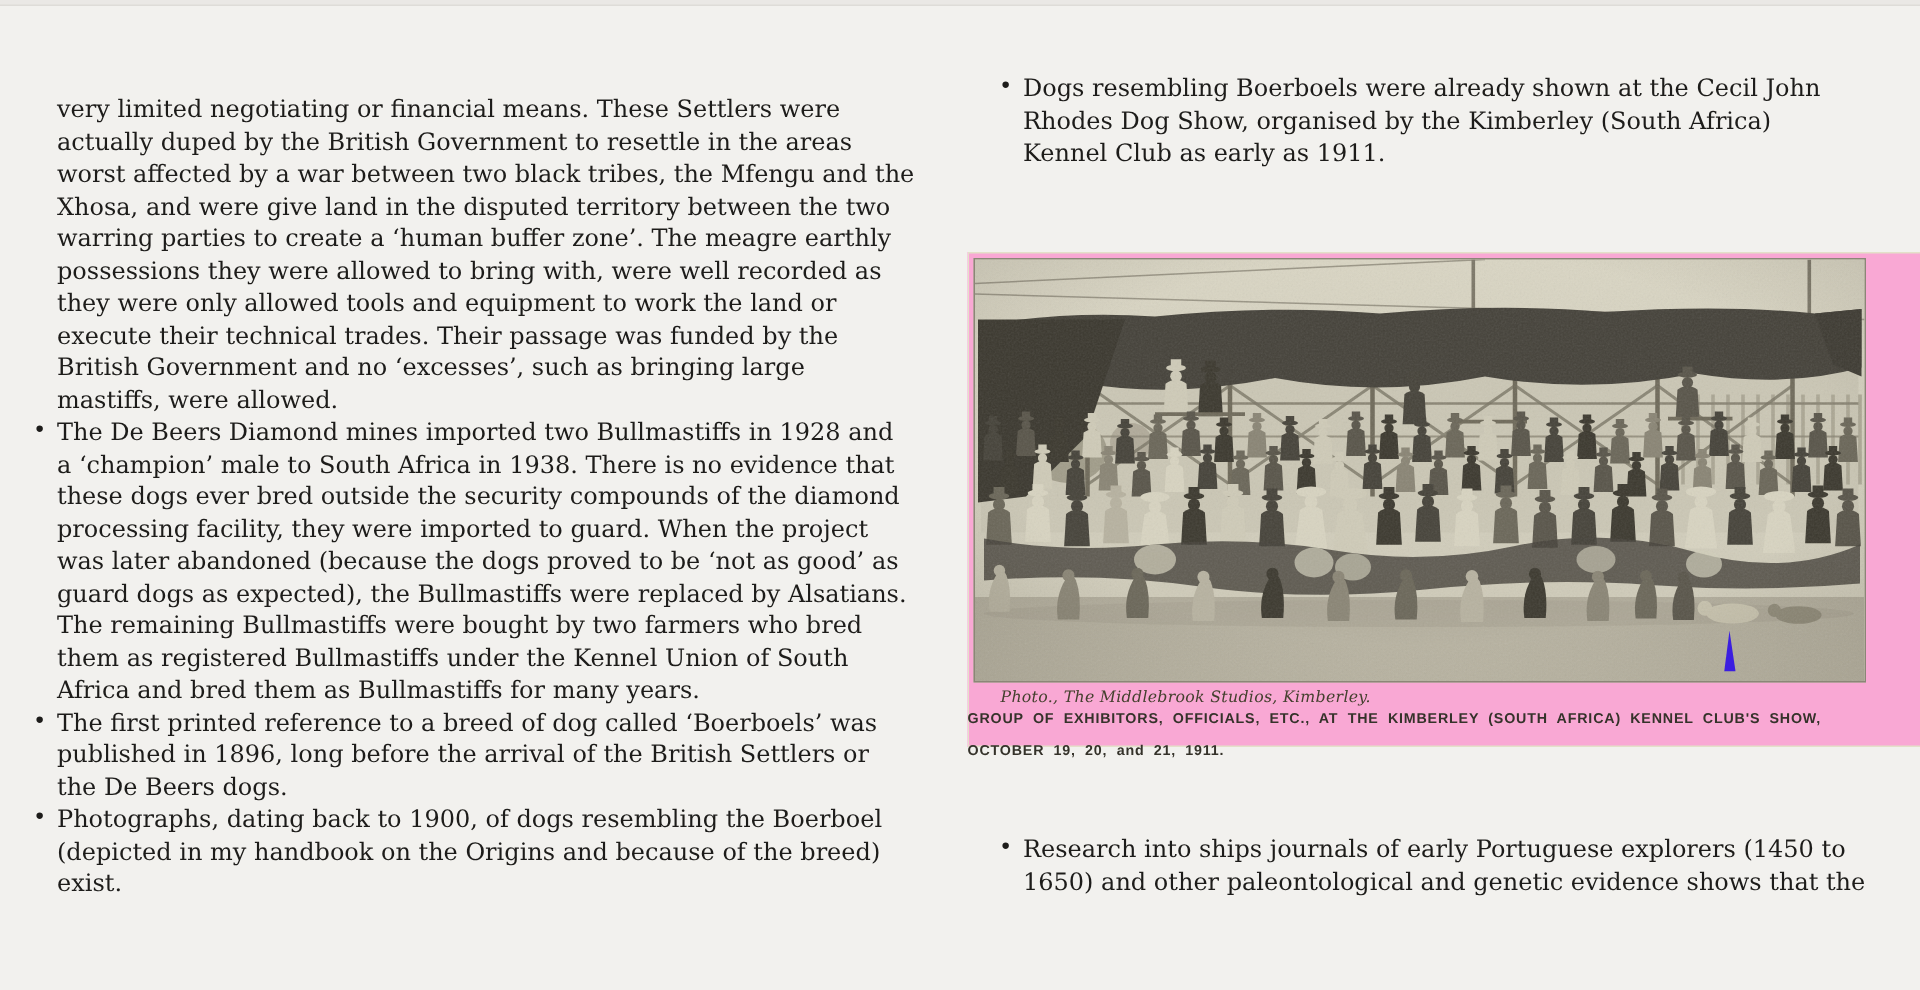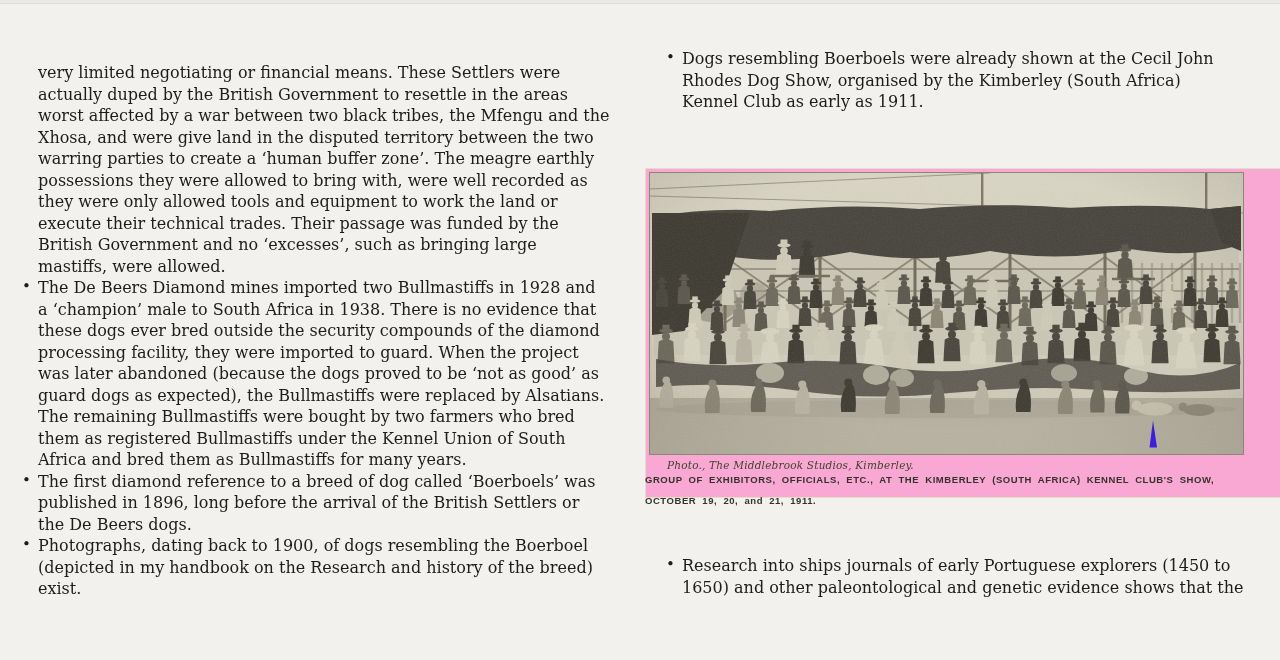--- a/index.html
+++ b/index.html
@@ -55,28 +55,28 @@
 these dogs ever bred outside the security compounds of the diamond
 processing facility, they were imported to guard. When the project
 was later abandoned (because the dogs proved to be ‘not as good’ as
 guard dogs as expected), the Bullmastiffs were replaced by Alsatians.
 The remaining Bullmastiffs were bought by two farmers who bred
 them as registered Bullmastiffs under the Kennel Union of South
 Africa and bred them as Bullmastiffs for many years.</span>
     </li>
     <li>
       <span class="dot">•</span>
-      <span class="btext">The first diamond reference to a breed of dog called ‘Boerboels’ was
+      <span class="btext">The first printed reference to a breed of dog called ‘Boerboels’ was
 published in 1896, long before the arrival of the British Settlers or
 the De Beers dogs.</span>
     </li>
     <li>
       <span class="dot">•</span>
       <span class="btext">Photographs, dating back to 1900, of dogs resembling the Boerboel
-(depicted in my handbook on the Research and history of the breed)
+(depicted in my handbook on the Origins and because of the breed)
 exist.</span>
     </li>
   </ul>
 </div>
 
 <div class="col col-right-top">
   <ul class="blist">
     <li>
       <span class="dot">•</span>
       <span class="btext">Dogs resembling Boerboels were already shown at the Cecil John

